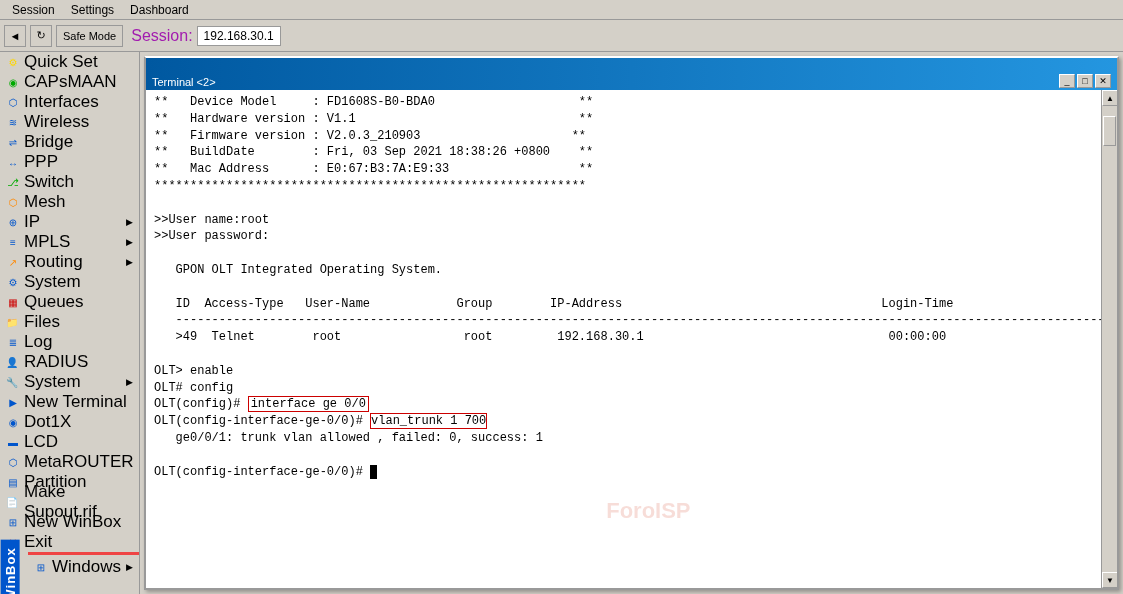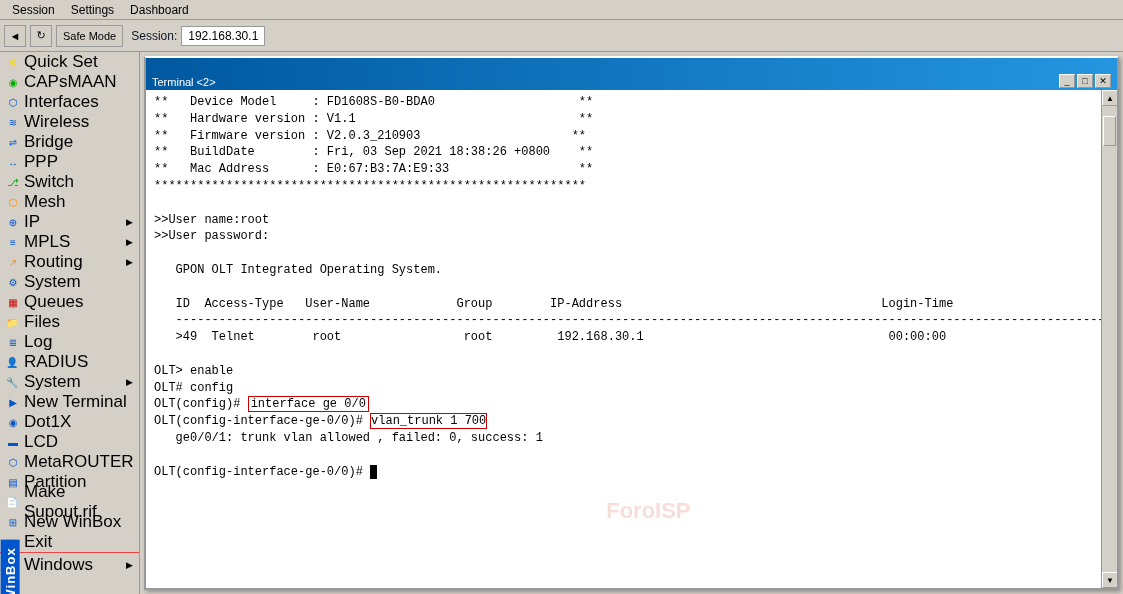--- a/index.html
+++ b/index.html
@@ -45,23 +45,23 @@
       padding: 2px 6px;
       cursor: pointer;
       font-size: 11px;
       height: 22px;
       display: flex;
       align-items: center;
       justify-content: center;
     }
     .toolbar-btn.icon-btn { width: 22px; padding: 0; }
     .session-label {
-      font-size: 12px;
+      font-size: 16px;
       margin-left: 4px;
-      color: #0f172a;
+      color: #a21caf;
     }
     .session-ip {
       background: #fff;
       border: 1px solid #999;
       padding: 1px 6px;
       font-size: 12px;
       height: 20px;
       display: flex;
       align-items: center;
     }
@@ -250,22 +250,23 @@
       font-size: 22px;
       font-weight: bold;
       opacity: 0.15;
       color: #0055cc;
       pointer-events: none;
       white-space: nowrap;
     }
     .watermark span { color: #cc2200; }
 
     .sidebar-windows-section {
-      border-top: 1px solid #ef4444;
+      border-top: 3px solid #ef4444;
       padding-top: 2px;
+      margin-left: 28px;
     }
   </style>
 </head>
 <body>
 
 <div class="menu-bar">
   <span class="menu-item">Session</span>
   <span class="menu-item">Settings</span>
   <span class="menu-item">Dashboard</span>
 </div>

